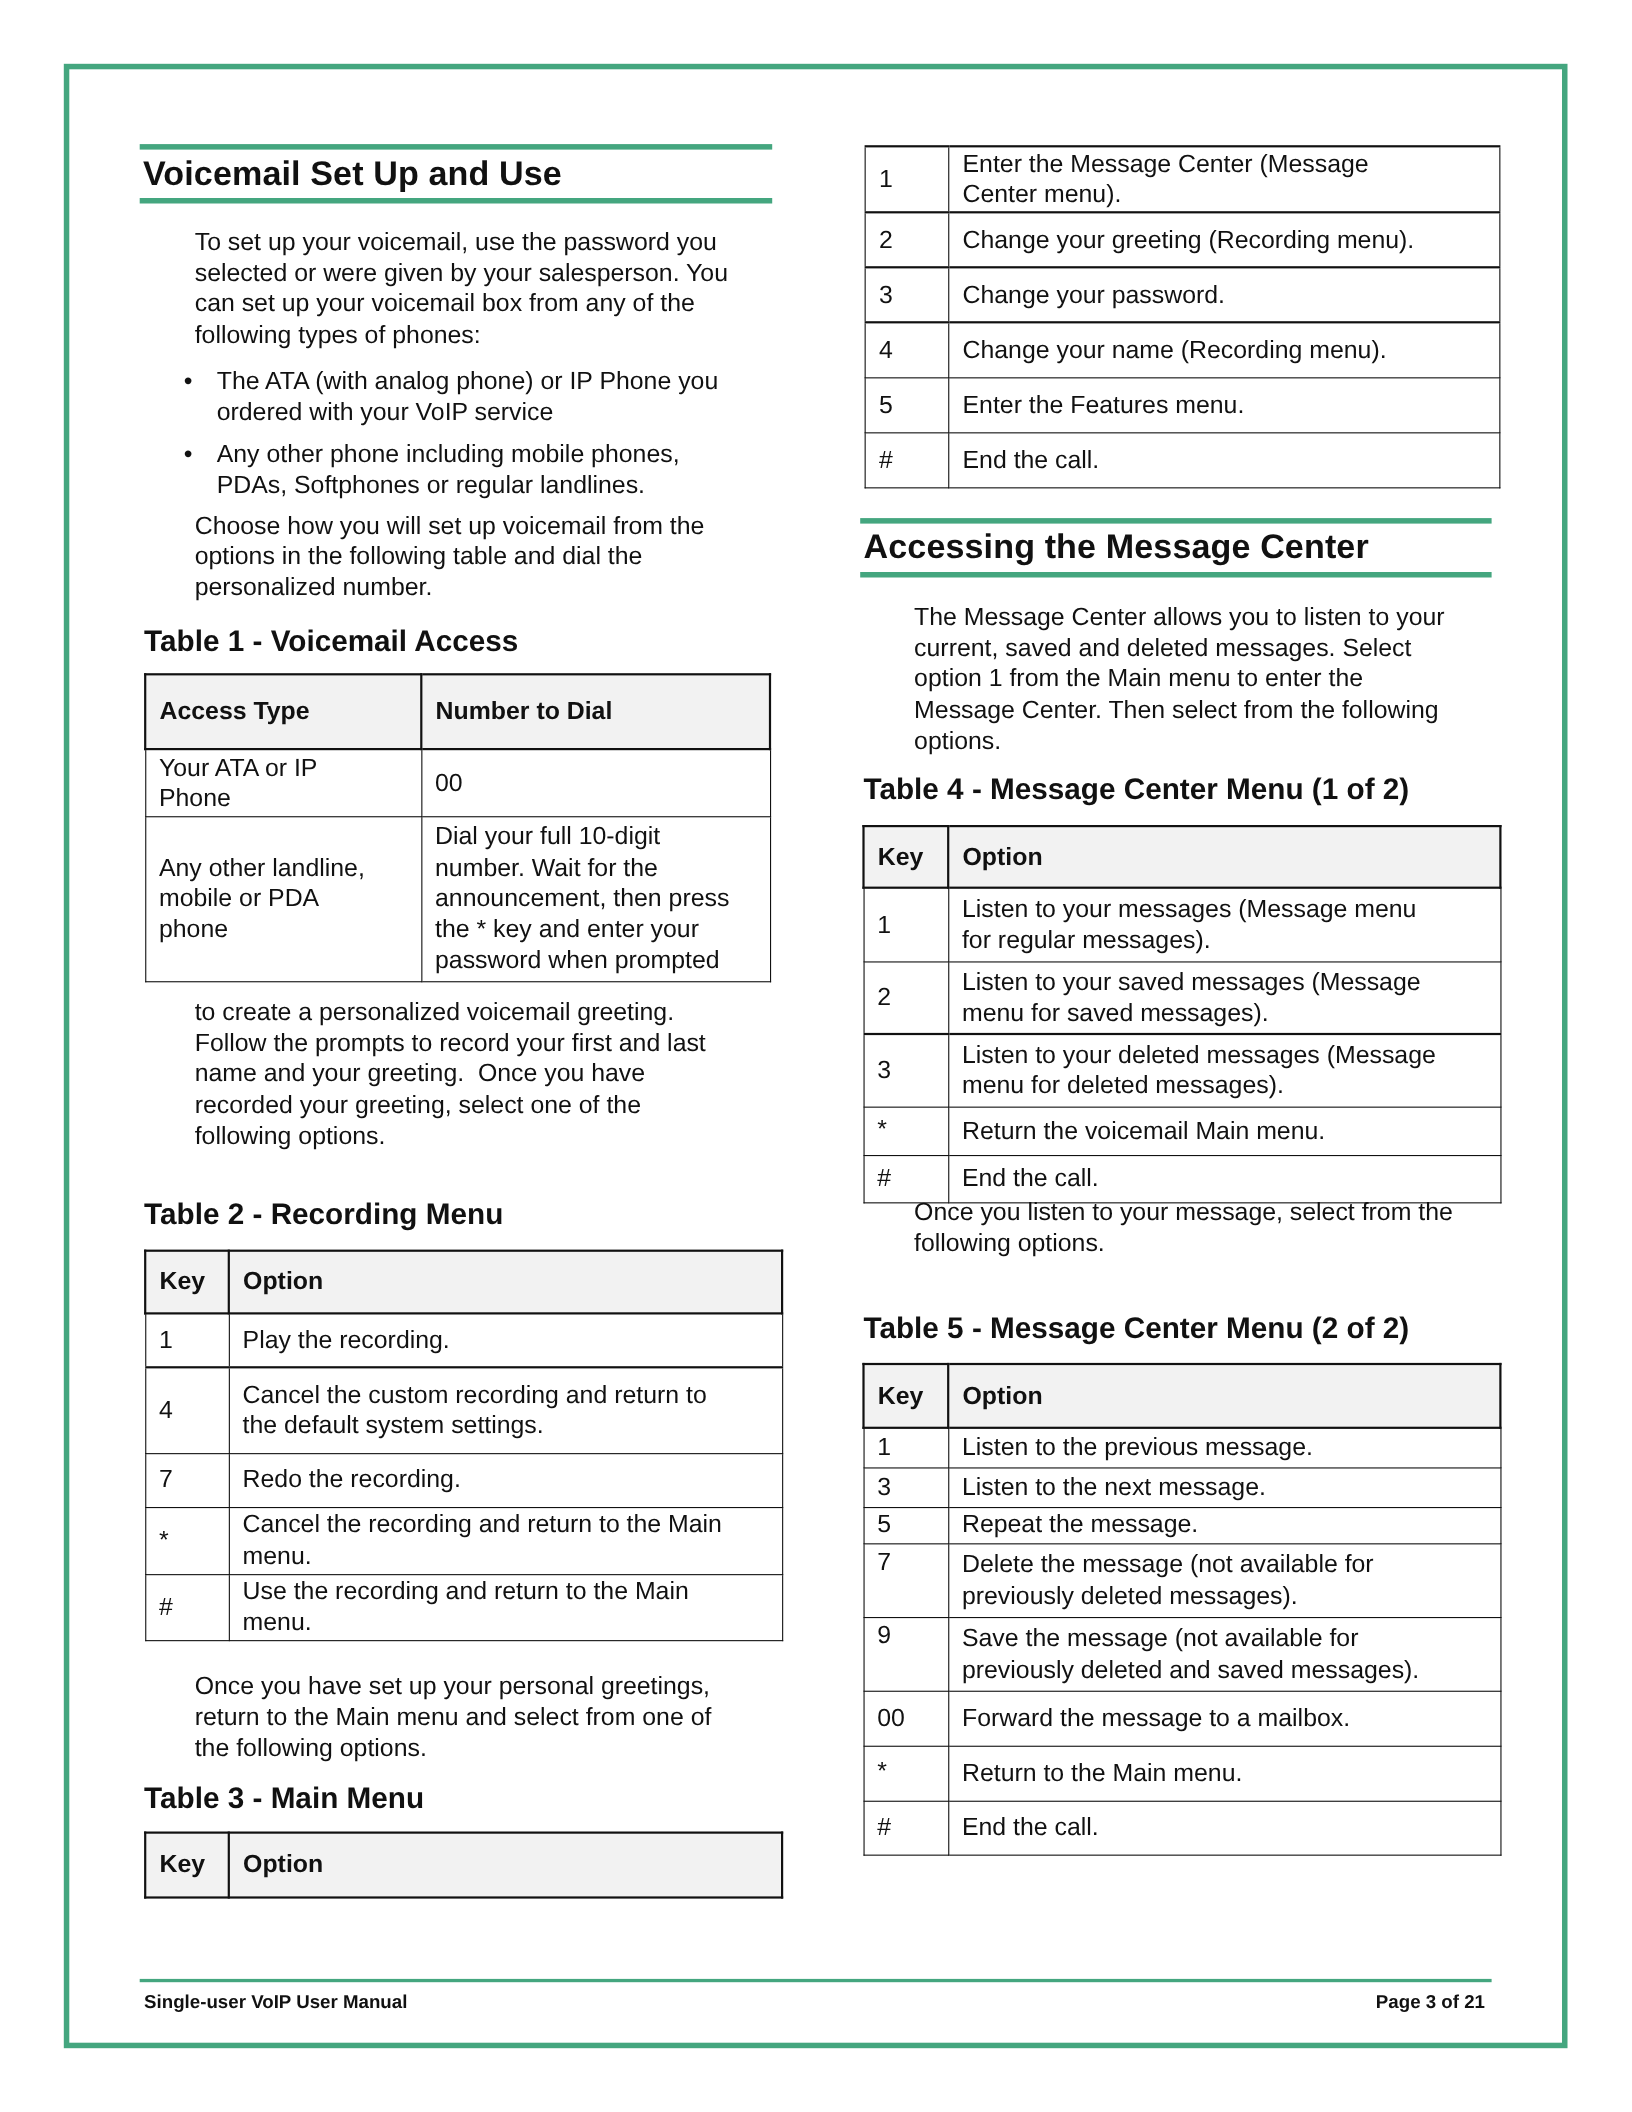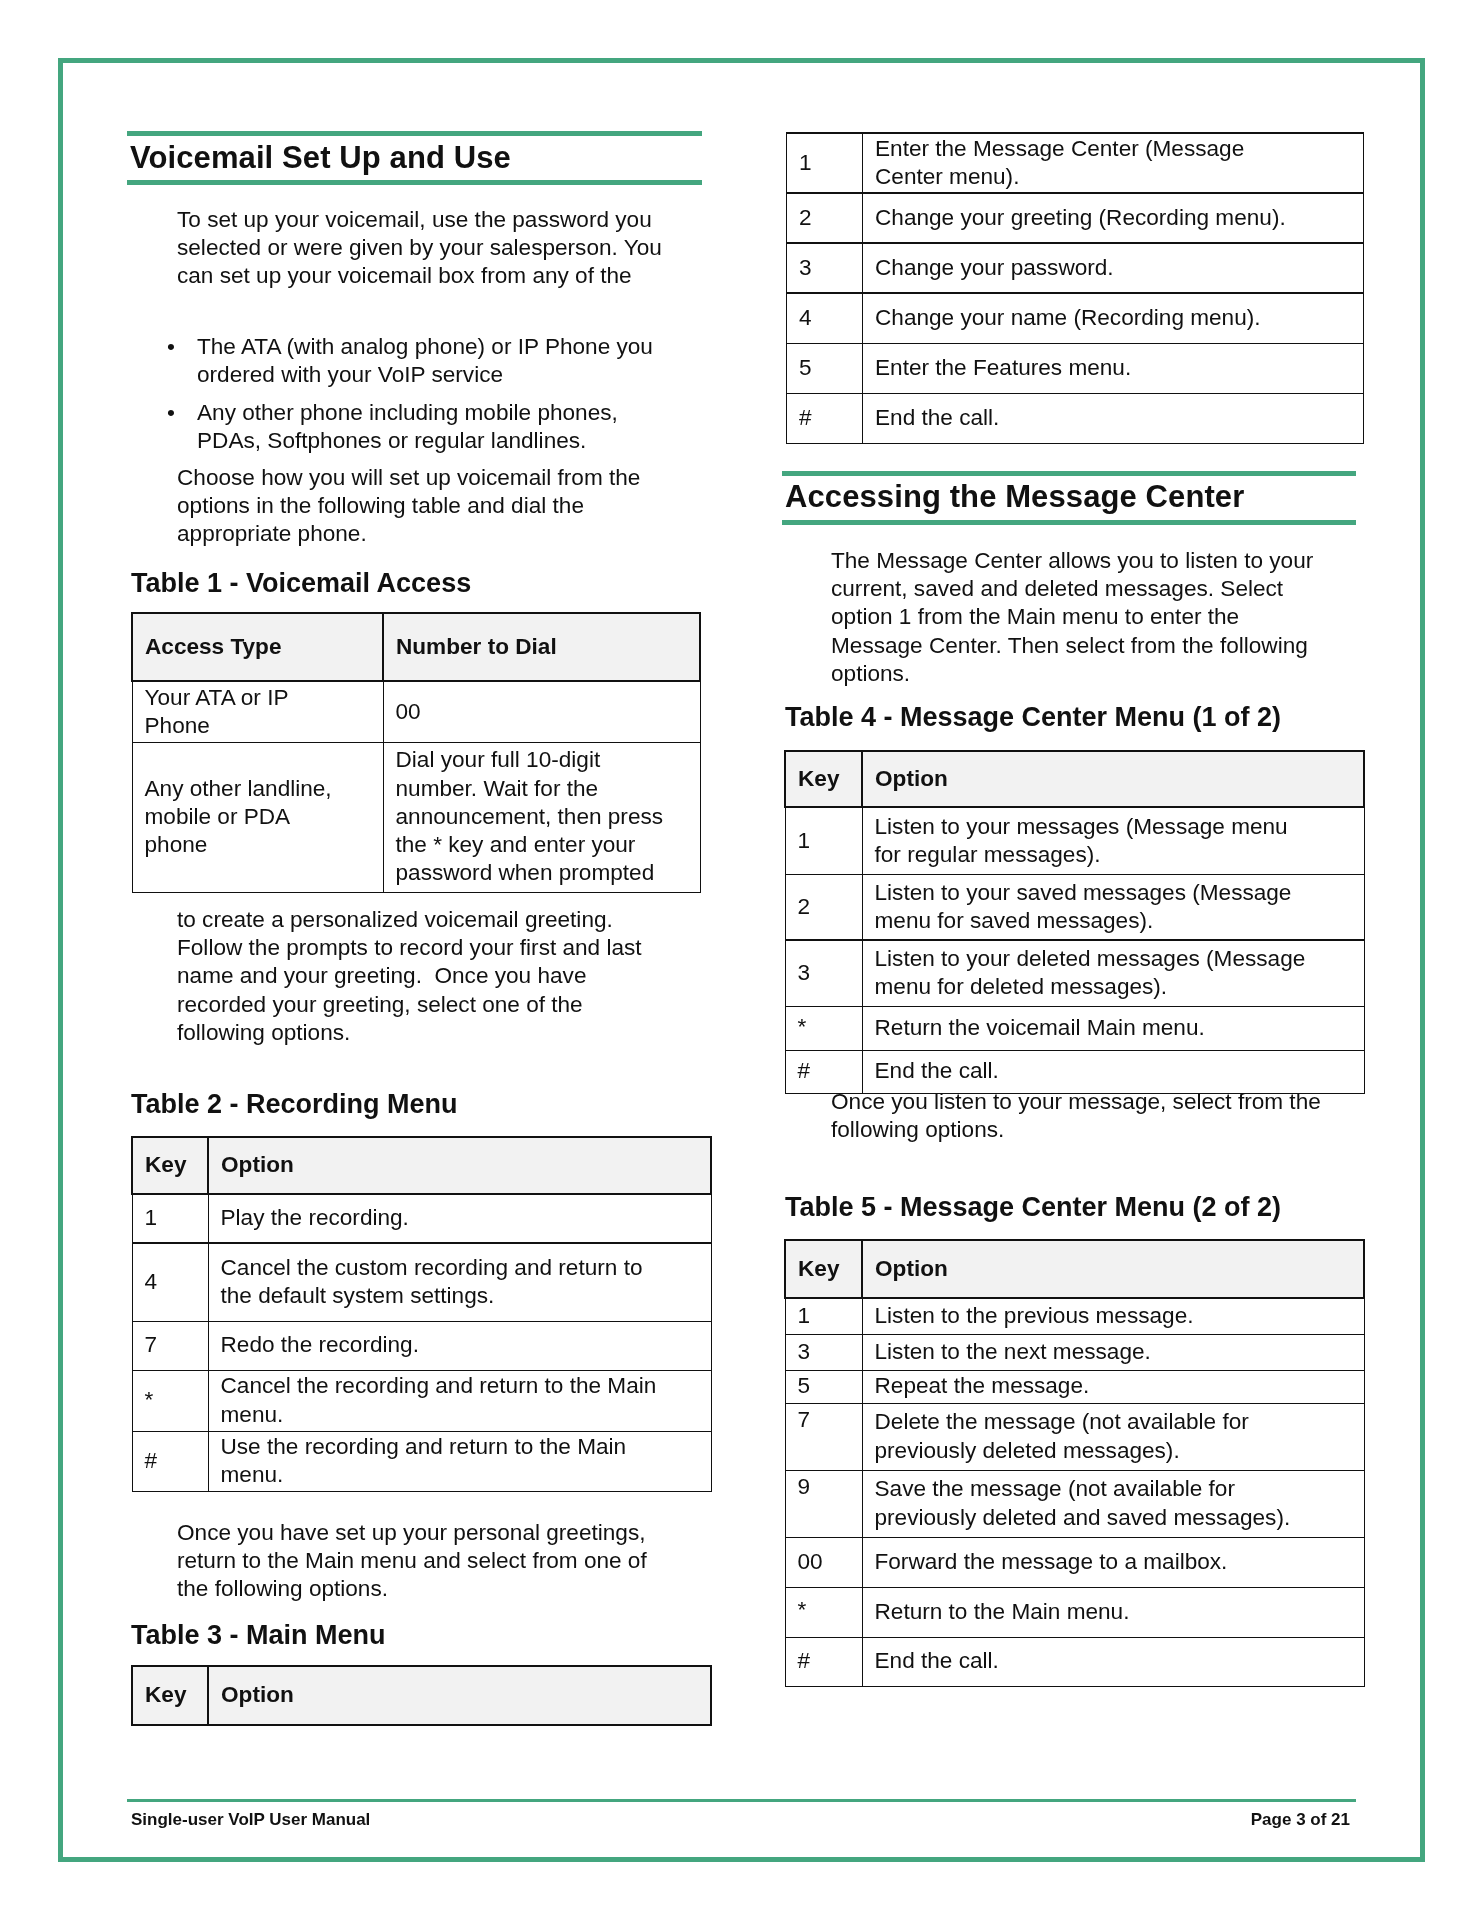--- a/index.html
+++ b/index.html
@@ -28,35 +28,36 @@
 <div class="page-border"></div>
 
 <div class="hline" style="left:127px;top:131px;width:575px;"></div>
 <div class="h1" style="left:130px;top:140px;">Voicemail Set Up and Use</div>
 <div class="hline" style="left:127px;top:180px;width:575px;"></div>
 
 <div class="para" style="left:164px;top:206px;">
   <p>To set up your voicemail, use the password you</p>
   <p>selected or were given by your salesperson. You</p>
   <p>can set up your voicemail box from any of the</p>
+  <p>following types of phones:</p>
 </div>
 
 <div class="bullet" style="left:167px;top:333px;">
   <span class="dot">•</span>
   <span class="txt" style="left:30px;"><span>The ATA (with analog phone) or IP Phone you</span><br><span>ordered with your VoIP service</span></span>
 </div>
 <div class="bullet" style="left:167px;top:399px;">
   <span class="dot">•</span>
   <span class="txt" style="left:30px;"><span>Any other phone including mobile phones,</span><br><span>PDAs, Softphones or regular landlines.</span></span>
 </div>
 
 <div class="para" style="left:164px;top:464px;">
   <p>Choose how you will set up voicemail from the</p>
   <p>options in the following table and dial the</p>
-  <p>appropriate phone.</p>
+  <p>personalized number.</p>
 </div>
 
 <div class="h2" style="left:131px;top:567px;">Table 1 - Voicemail Access</div>
 <table class="t" style="left:131px;top:612px;width:568px;">
   <colgroup>
       <col style="width:251px">
       <col style="width:317px">
     </colgroup>
   <tbody>
       <tr style="height:68px;">

